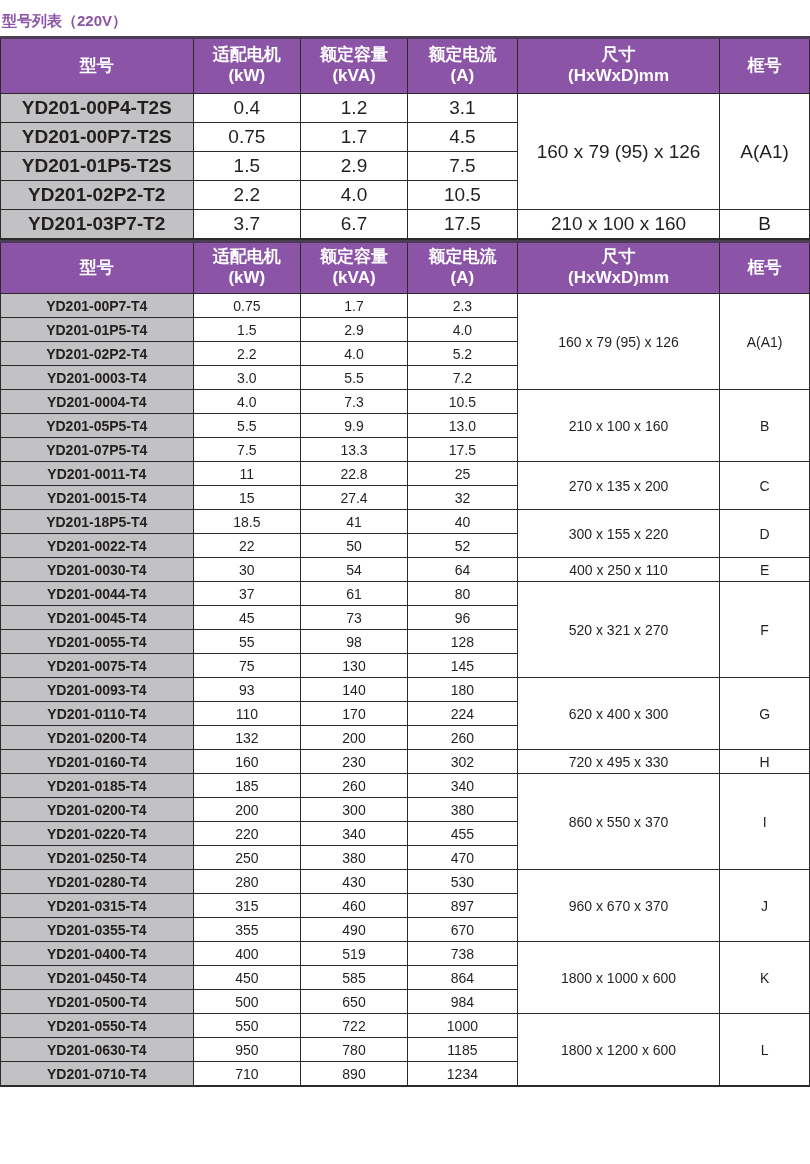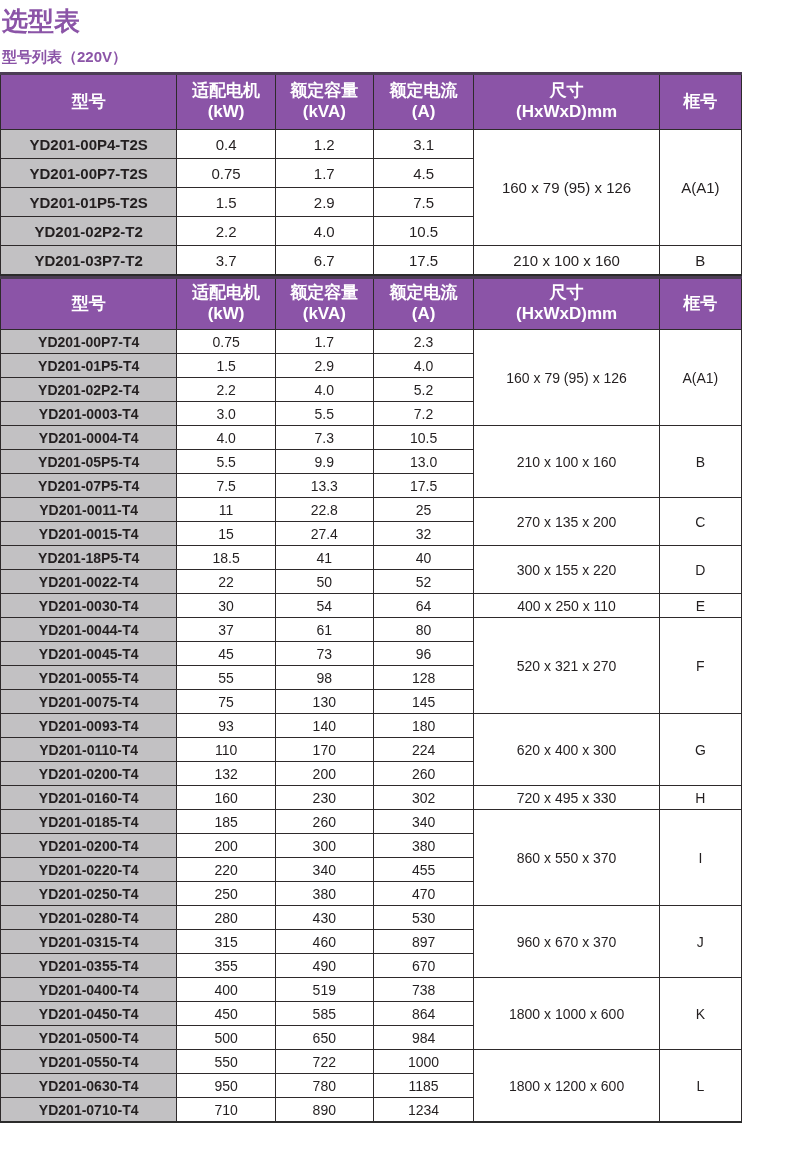--- a/index.html
+++ b/index.html
@@ -18,21 +18,21 @@
     line-height:30px;
   }
   .table-subtitle{
     font-size:15px;
     font-weight:bold;
     color:var(--accent,#8b54a7);
     margin:9px 0 4px 2px;
     line-height:23px;
   }
   table.spec-table{
-    width:742px;
+    width:810px;
     border-collapse:collapse;
     table-layout:fixed;
     border-top:3px solid #4c3d55;
     border-bottom:2px solid #2b2b2b;
   }
   table.spec-table th, table.spec-table td{
     border:1px solid #2e2a2b;
     text-align:center;
     vertical-align:middle;
     padding:0;
@@ -40,39 +40,38 @@
   }
   table.spec-table th{
     background:var(--accent,#8b54a7);
     color:var(--header-text,#ffffff);
     font-weight:bold;
     font-size:17px;
     line-height:1.22;
   }
   .t220 th{height:54px;}
   .t380 th{height:50px;}
-  .t220 td{height:28px;font-size:15px;}
+  .t220 td{height:28px;font-size:19px;}
   .t380 td{height:23px;font-size:14px;}
   td.model-cell{
     background:var(--model-col-bg,#c2c1c3);
     font-weight:bold;
   }
   col.c-model{width:23.8%;}
   col.c-motor-kw{width:13.3%;}
   col.c-capacity-kva{width:13.2%;}
   col.c-current-a{width:13.6%;}
   col.c-dimensions{width:25.0%;}
   col.c-frame{width:11.1%;}
   .hdr-unit{display:block;}
 </style>
 </head>
 <body>
 
 <div class="page">
-  <h1 class="page-title">选型表</h1>
   <div id="tables-root">
       <h2 class="table-subtitle">型号列表（220V）</h2>
       <table class="spec-table t220">
         <colgroup>
           <col class="c-model">
           <col class="c-motor-kw">
           <col class="c-capacity-kva">
           <col class="c-current-a">
           <col class="c-dimensions">
           <col class="c-frame">

